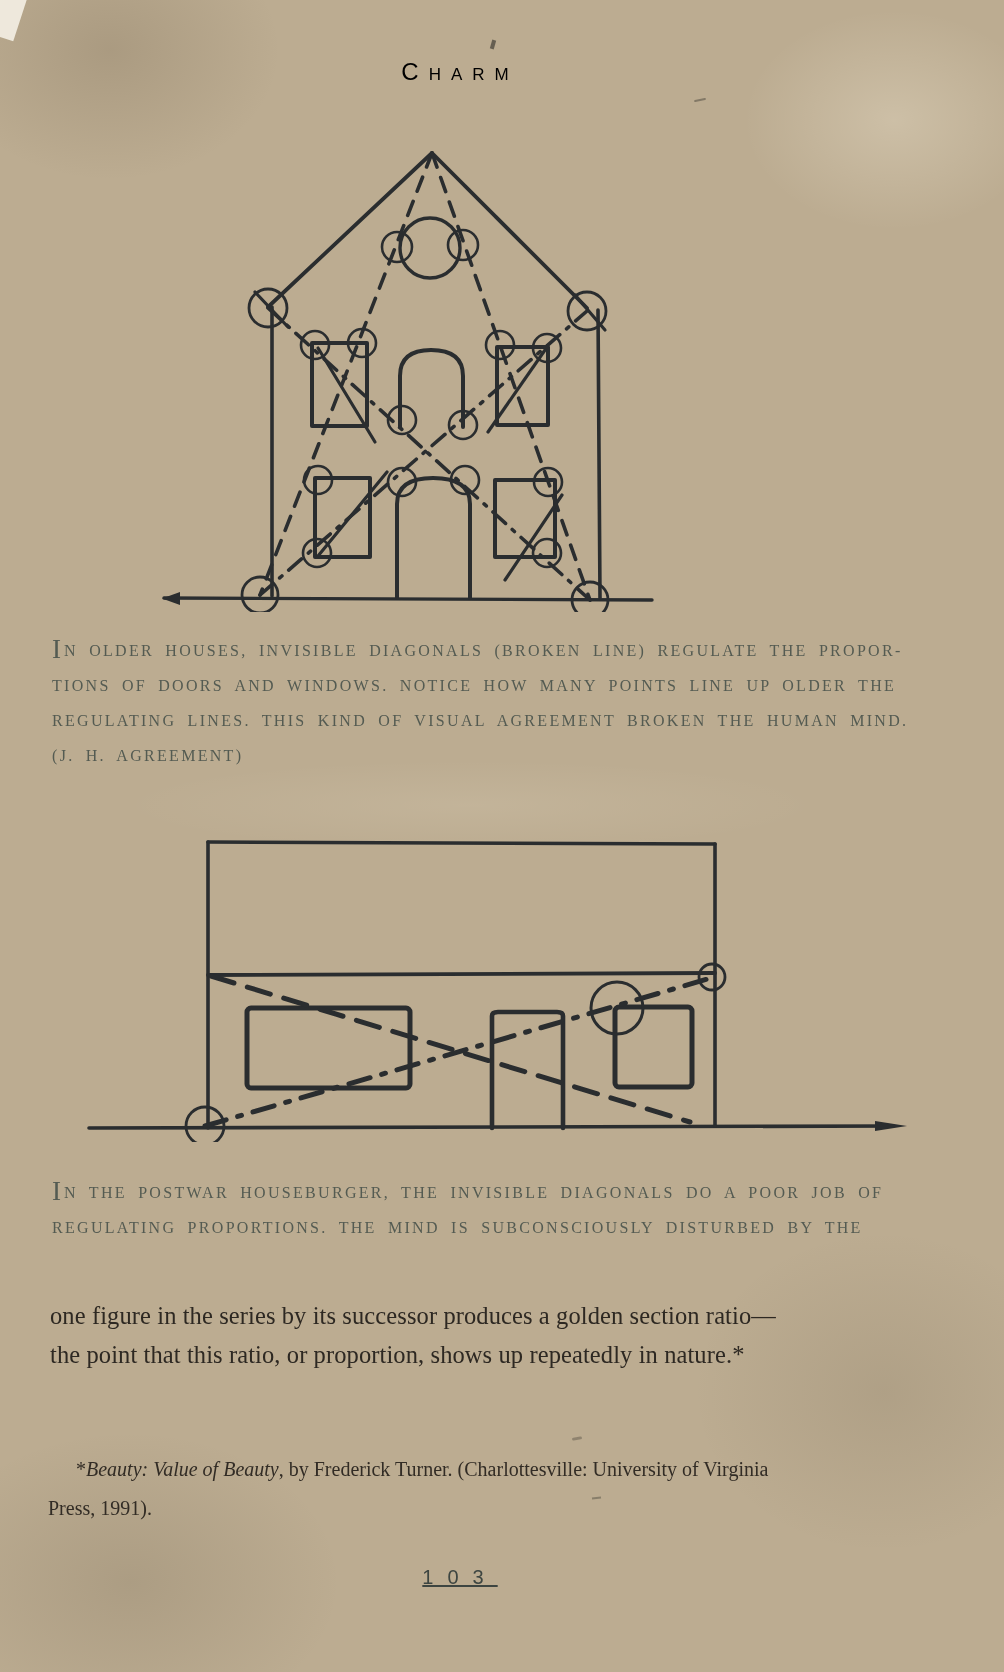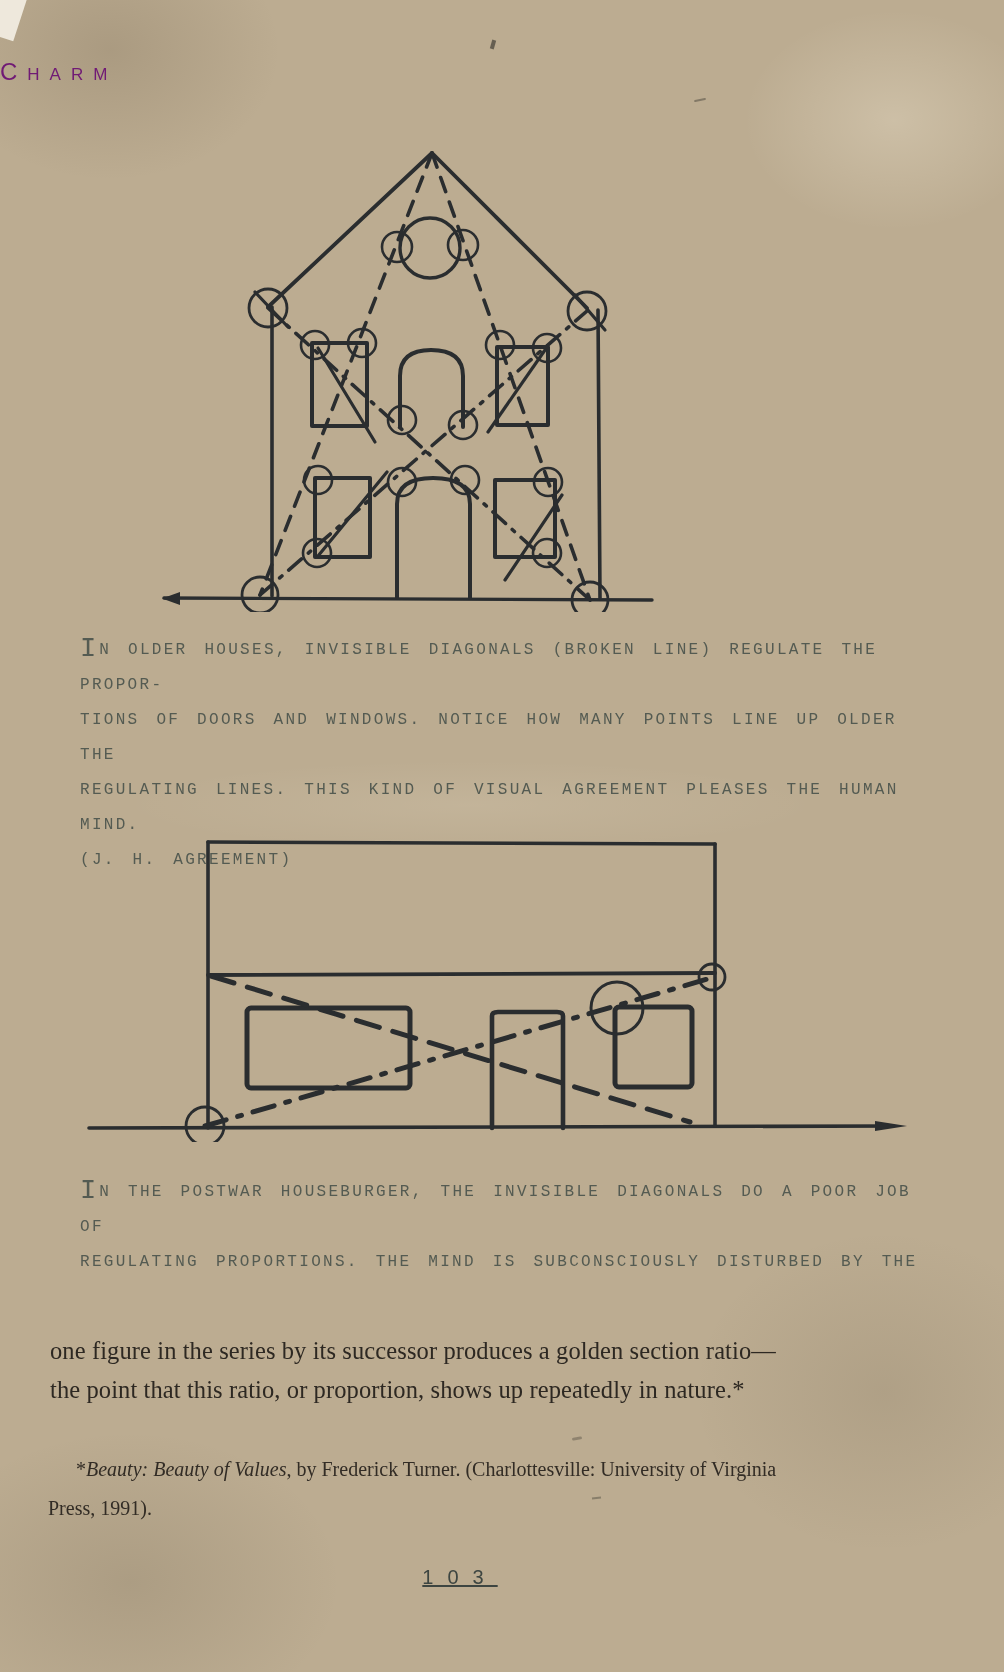--- a/index.html
+++ b/index.html
@@ -18,37 +18,37 @@
   .b3{left:-80px;bottom:-60px;width:420px;height:300px;background:radial-gradient(closest-side,rgba(80,70,52,0.15),rgba(0,0,0,0));}
   .b4{right:-70px;bottom:120px;width:380px;height:320px;background:radial-gradient(closest-side,rgba(85,74,56,0.12),rgba(0,0,0,0));}
   .b5{left:120px;top:760px;width:700px;height:90px;border-radius:40%;background:radial-gradient(closest-side,rgba(255,247,228,0.10),rgba(0,0,0,0));}
   .corner-sliver{position:absolute;left:-8px;top:-14px;width:30px;height:52px;background:#f4efe4;transform:rotate(18deg);opacity:0.9;}
   .speck{position:absolute;background:#4a463c;pointer-events:none;}
   .s1{left:491px;top:40px;width:4px;height:9px;transform:rotate(16deg);opacity:0.75;}
   .s2{left:694px;top:99px;width:12px;height:2px;border-radius:2px;transform:rotate(-12deg);opacity:0.5;}
   .s3{left:592px;top:1497px;width:9px;height:2px;opacity:0.45;transform:rotate(-6deg);}
   .s4{left:572px;top:1437px;width:10px;height:3px;border-radius:3px;opacity:0.4;transform:rotate(-10deg);}
 
-  .header{position:absolute;left:0;top:58px;width:920px;text-align:left;
-    font-family:"Liberation Sans", sans-serif;color:#701a75;
+  .header{position:absolute;left:0;top:58px;width:920px;text-align:center;
+    font-family:"Liberation Sans", sans-serif;color:#000000;
     font-size:17px;letter-spacing:10px;font-weight:400;}
   .header .initial{font-size:24px;letter-spacing:10px;}
 
   .fig{position:absolute;}
   .fig svg{display:block;}
 
   .caption{position:absolute;left:52px;width:860px;
-    font-family:Liberation Mono, monospace;color:#545b52;
-    font-size:16px;letter-spacing:2.3px;word-spacing:5px;line-height:35px;font-weight:400;margin-left:28px;}
+    font-family:Liberation Serif, serif;color:#545b52;
+    font-size:16px;letter-spacing:2.3px;word-spacing:5px;line-height:35px;font-weight:400;}
   .caption .cap-initial{font-size:27px;letter-spacing:3px;vertical-align:-2px;}
   .cap1{top:632px;}
   .cap2{top:1174px;}
 
   .bodytext{position:absolute;left:50px;top:1296px;width:900px;
-    color:#2d2822;font-size:24.5px;line-height:39px;letter-spacing:0.1px;margin-top:35px;}
+    color:#2d2822;font-size:24.5px;line-height:39px;letter-spacing:0.1px;}
 
   .footnote{position:absolute;left:48px;top:1450px;width:880px;
     color:#322c25;font-size:20px;line-height:39px;}
   .footnote .indent{display:inline-block;width:28px;}
   .footnote .it{font-style:italic;}
 
   .pageno{position:absolute;left:0;top:1566px;width:920px;text-align:center;
     font-family:"Liberation Sans", sans-serif;color:#3d4541;
     font-size:20px;letter-spacing:14px;text-decoration:underline;}
 
@@ -144,21 +144,21 @@
         <path class="ink" d="M282,41 L440,488" stroke-width="3.6" stroke-dasharray="15 11"></path>
         <path class="ink" d="M110,483 L437,199" stroke-width="3.6" stroke-dasharray="17 9 3 9"></path>
         <path class="ink" d="M440,488 L118,196" stroke-width="3.6" stroke-dasharray="17 9 3 9"></path>
       </g>
     </svg>
   </div>
 
   <div class="caption cap1">
     <div><span class="cap-initial">I</span><span>N OLDER HOUSES, INVISIBLE DIAGONALS (BROKEN LINE) REGULATE THE PROPOR-</span></div>
     <div>TIONS OF DOORS AND WINDOWS. NOTICE HOW MANY POINTS LINE UP OLDER THE</div>
-    <div>REGULATING LINES. THIS KIND OF VISUAL AGREEMENT PLEASES THE HUMAN MIND.</div>
+    <div>REGULATING LINES. THIS KIND OF VISUAL AGREEMENT BROKEN THE HUMAN MIND.</div>
     <div>(J. H. AGREEMENT)</div>
   </div>
 
   <div class="fig" style="left:85px;top:830px;">
     <svg width="845" height="312" viewBox="0 0 845 312">
 
       <g>
         <path class="ink" d="M4,298 L808,296" stroke-width="3.6"></path>
         <path d="M790,291 L822,296 L790,301 Z" fill="#2a2d2f" stroke="none"></path>
       </g>
@@ -197,19 +197,19 @@
     <div><span class="cap-initial">I</span><span>N THE POSTWAR HOUSEBURGER, THE INVISIBLE DIAGONALS DO A POOR JOB OF</span></div>
     <div>REGULATING PROPORTIONS. THE MIND IS SUBCONSCIOUSLY DISTURBED BY THE</div>
   </div>
 
   <div class="bodytext">
     <div>one figure in the series by its successor produces a golden section ratio—</div>
     <div>the point that this ratio, or proportion, shows up repeatedly in nature.*</div>
   </div>
 
   <div class="footnote">
-    <div><span class="indent"></span><span>*</span><span class="it">Beauty: Beauty of Values</span><span>, by Frederick Turner. (Charlottesville: University of Virginia</span></div>
+    <div><span class="indent"></span><span>*</span><span class="it">Beauty: Value of Beauty</span><span>, by Frederick Turner. (Charlottesville: University of Virginia</span></div>
     <div>Press, 1991).</div>
   </div>
 
   <div class="pageno">103</div>
 
 </div>
 
 </body></html>

